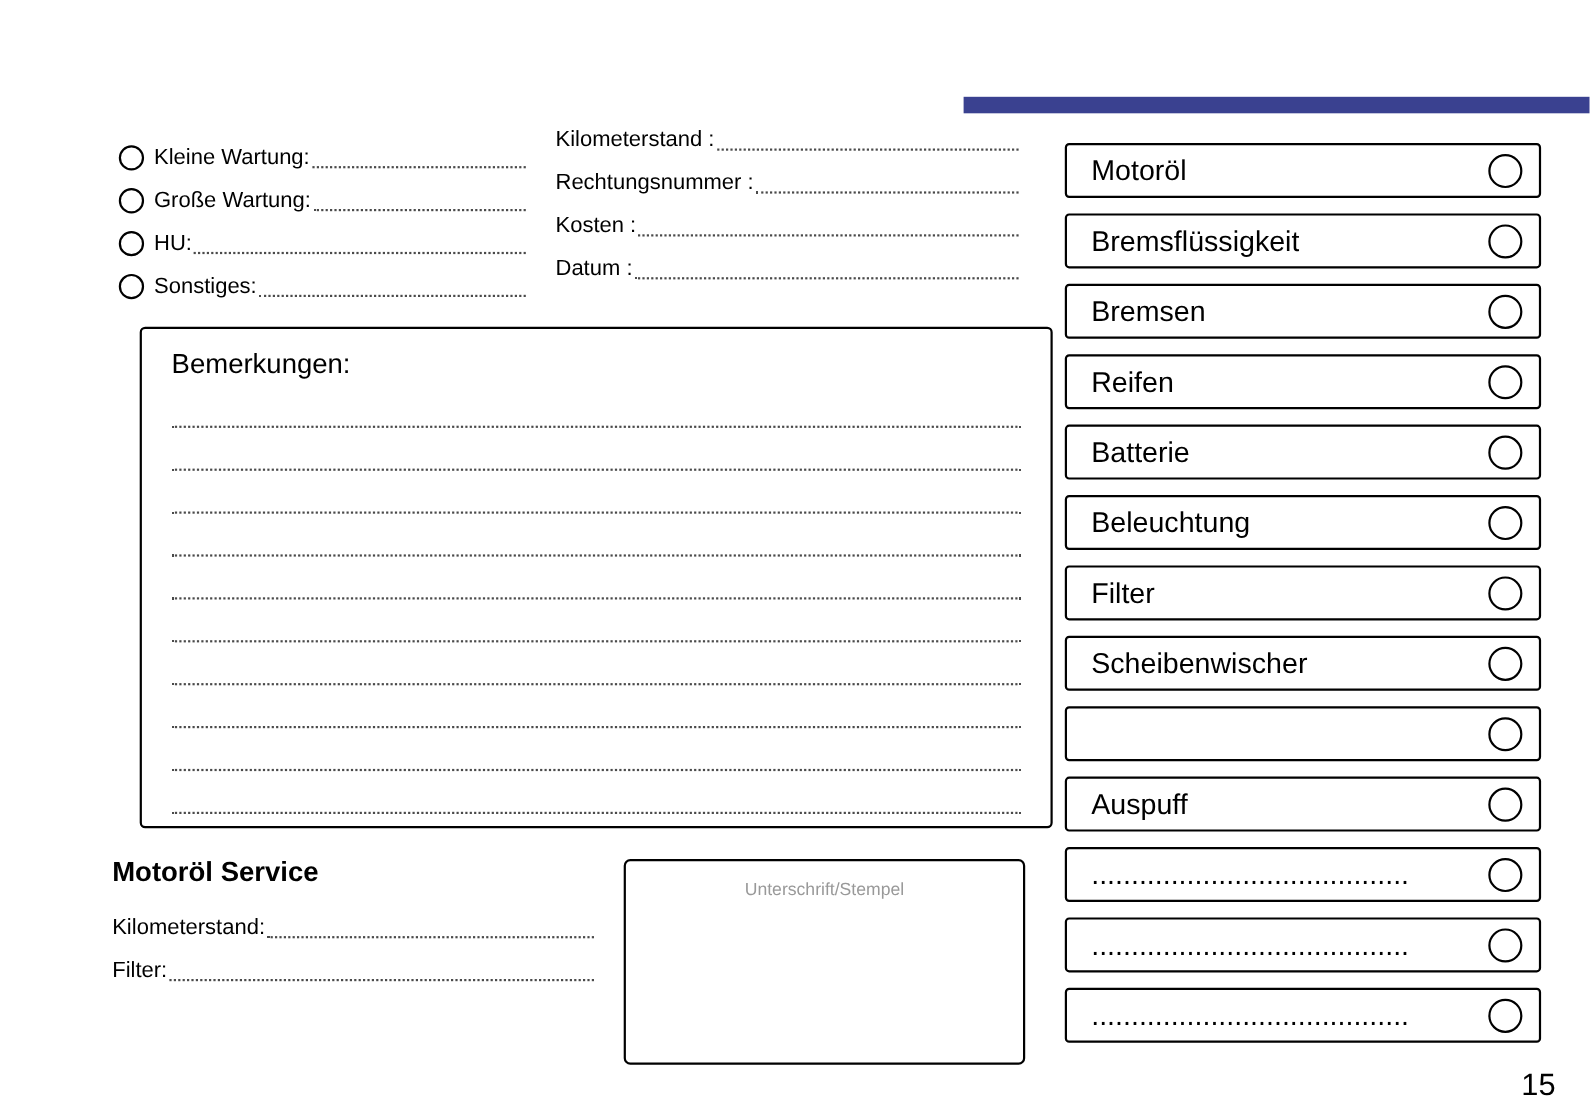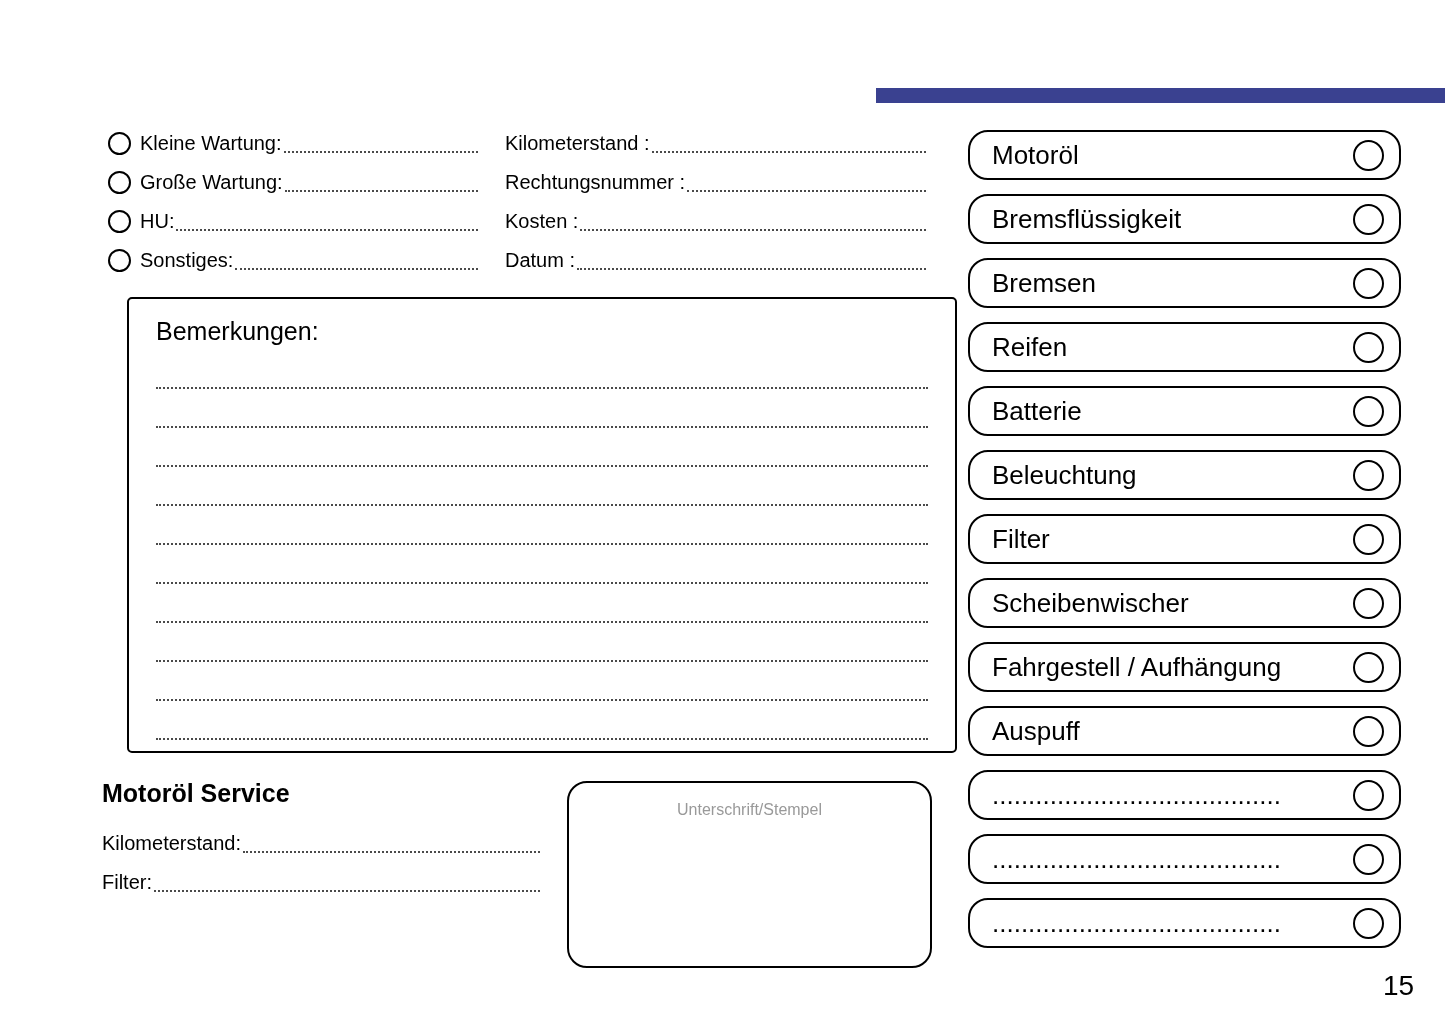--- a/index.html
+++ b/index.html
@@ -37,21 +37,21 @@
   .radio-circle {
     width: 23px; height: 23px;
     border: 2.5px solid #000;
     border-radius: 50%;
     margin-right: 9px;
     flex: 0 0 auto;
     background: #fff;
   }
 
   
-  .details { position: absolute; left: 505px; top: 124px; width: 421px; }
+  .details { position: absolute; left: 505px; top: 108px; width: 421px; }
 
   
   .remarks {
     position: absolute;
     left: 103px; top: 297px;
     width: 830px; height: 456px;
     border: 2px solid #000;
     border-radius: 5px;
     padding: 18px 27px 0 27px;
     margin-left: 24px;
@@ -67,32 +67,32 @@
   .next-service { position: absolute; left: 102px; top: 779px; width: 438px; }
   .ns-title { font-size: 25px; font-weight: bold; margin-bottom: 16px; }
   .ns-or { font-size: 21px; height: 39px; display: flex; align-items: center; }
 
   
   .signature-box {
     position: absolute;
     left: 567px; top: 781px;
     width: 365px; height: 187px;
     border: 2px solid #000;
-    border-radius: 20px;
+    border-radius: 6px;
     text-align: center;
     padding-top: 18px;
   }
   .signature-label { color: #999; font-size: 16px; }
 
   
   .checklist { position: absolute; left: 968px; top: 130px; width: 433px; }
   .check-row {
     height: 50px;
     border: 2px solid #000;
-    border-radius: 20px;
+    border-radius: 4px;
     margin-bottom: 14px;
     display: flex;
     align-items: center;
     padding: 0 15px 0 22px;
     background: #fff;
   }
   .check-label {
     font-size: 26px;
     white-space: nowrap;
     overflow: hidden;
@@ -219,21 +219,20 @@
   </div>
   <div class="check-row">
     <span class="check-label">Filter</span>
     <span class="check-circle"></span>
   </div>
   <div class="check-row">
     <span class="check-label">Scheibenwischer</span>
     <span class="check-circle"></span>
   </div>
   <div class="check-row">
-    <span class="check-label">Fahrgestell / Aufhängung</span>
     <span class="check-circle"></span>
   </div>
   <div class="check-row">
     <span class="check-label">Auspuff</span>
     <span class="check-circle"></span>
   </div>
   <div class="check-row">
     <span class="check-label">........................................</span>
     <span class="check-circle"></span>
   </div>

